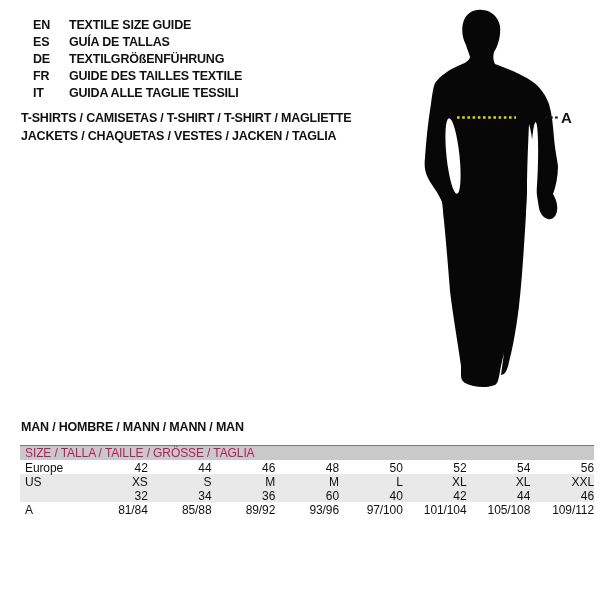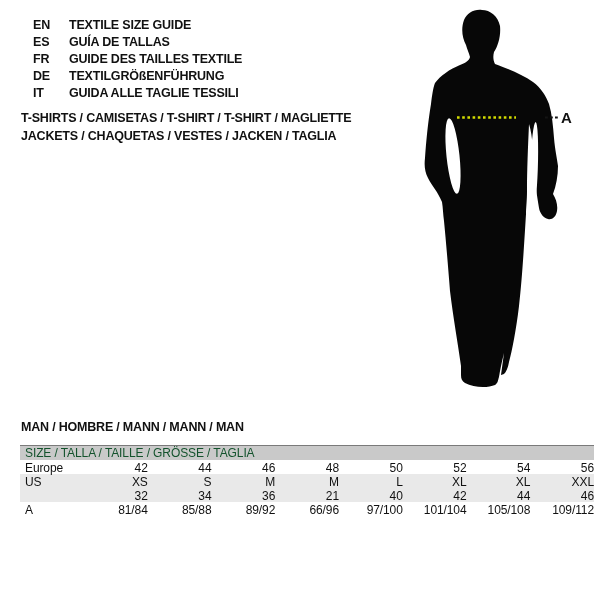--- a/index.html
+++ b/index.html
@@ -21,21 +21,21 @@
   .chest-dash-body{stroke:var(--chest-dash-body,#d2dc00);stroke-width:2.6;}
   .chest-dash-out{stroke:var(--chest-dash-out,#141414);stroke-width:2;}
   .chest-label{font-family:"Liberation Sans",sans-serif;font-size:15px;font-weight:bold;fill:#111;}
   
   .man-heading{position:absolute;left:21px;top:421px;font-size:12.5px;font-weight:bold;line-height:13px;letter-spacing:-0.2px;}
   
   .size-table{position:absolute;left:20px;top:445px;width:574px;font-size:12px;letter-spacing:-0.1px;}
   .thead{
     height:14px;line-height:14px;background:var(--table-header-bg,#c9c9c9);
     border-top:1px solid var(--table-top-border,#7a7a7a);
-    padding-left:5px;color:#14532d;
+    padding-left:5px;color:#be185d;
   }
   .trow{display:grid;grid-template-columns:64px repeat(8,1fr);height:14px;line-height:17px;}
   .trow.shaded{background:var(--table-shaded-bg,#e9e9e9);}
   .tlabel{padding-left:5px;text-align:left;}
   .tcell{text-align:right;}
   
   .footnote{position:absolute;left:21px;top:546px;font-size:12.5px;font-weight:bold;line-height:13px;letter-spacing:-0.2px;}
 </style>
 </head>
 <body>
@@ -45,26 +45,26 @@
   <div class="lang-list">
     <div class="lang-row">
       <span class="lang-code">EN</span>
       <span class="lang-text">TEXTILE SIZE GUIDE</span>
     </div>
     <div class="lang-row">
       <span class="lang-code">ES</span>
       <span class="lang-text">GUÍA DE TALLAS</span>
     </div>
     <div class="lang-row">
+      <span class="lang-code">DE</span>
+      <span class="lang-text">TEXTILGRÖßENFÜHRUNG</span>
+    </div>
+    <div class="lang-row">
       <span class="lang-code">FR</span>
       <span class="lang-text">GUIDE DES TAILLES TEXTILE</span>
-    </div>
-    <div class="lang-row">
-      <span class="lang-code">DE</span>
-      <span class="lang-text">TEXTILGRÖßENFÜHRUNG</span>
     </div>
     <div class="lang-row">
       <span class="lang-code">IT</span>
       <span class="lang-text">GUIDA ALLE TAGLIE TESSILI</span>
     </div>
   </div>
 
   <div class="categories">
     <div class="category-line">T-SHIRTS / CAMISETAS / T-SHIRT / T-SHIRT / MAGLIETTE</div>
     <div class="category-line">JACKETS / CHAQUETAS / VESTES / JACKEN / TAGLIA</div>
@@ -147,33 +147,33 @@
       <span class="tcell">XL</span>
       <span class="tcell">XL</span>
       <span class="tcell">XXL</span>
     </div>
 
     <div class="trow shaded">
       <span class="tlabel"></span>
       <span class="tcell">32</span>
       <span class="tcell">34</span>
       <span class="tcell">36</span>
-      <span class="tcell">21</span>
+      <span class="tcell">60</span>
       <span class="tcell">40</span>
       <span class="tcell">42</span>
       <span class="tcell">44</span>
       <span class="tcell">46</span>
     </div>
 
     <div class="trow">
       <span class="tlabel">A</span>
       <span class="tcell">81/84</span>
       <span class="tcell">85/88</span>
       <span class="tcell">89/92</span>
-      <span class="tcell">66/96</span>
+      <span class="tcell">93/96</span>
       <span class="tcell">97/100</span>
       <span class="tcell">101/104</span>
       <span class="tcell">105/108</span>
       <span class="tcell">109/112</span>
     </div>
   </div>
 
 
 </div>
 

